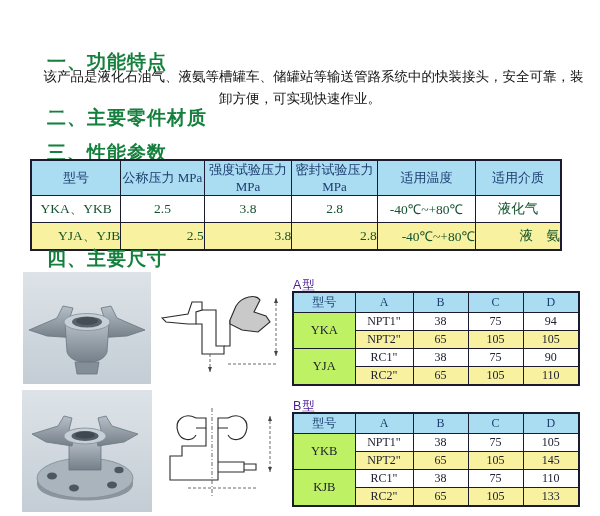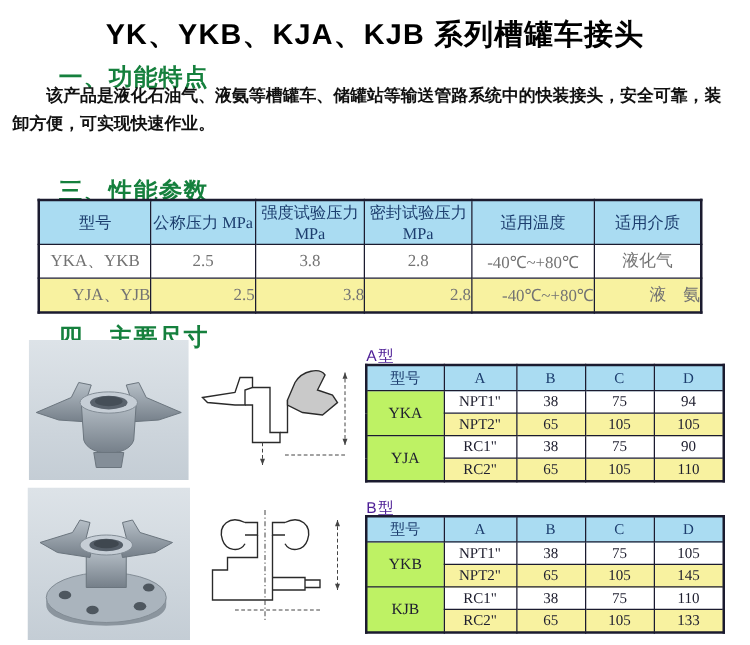--- a/index.html
+++ b/index.html
@@ -11,36 +11,36 @@
     position:absolute;top:12px;left:0;width:600px;text-align:center;
     font-size:23px;font-weight:bold;letter-spacing:1px;color:#000;
   }
   .sec-head{
     position:absolute;left:35px;font-size:19px;font-weight:bold;color:#15803d;
     letter-spacing:1px;
     margin-left:12px;
   }
   .para{
     position:absolute;left:10px;top:66px;width:580px;font-size:13.5px;line-height:1.6;
-    text-indent:2em;color:#111;font-weight:700;
+    text-indent:2em;color:#111;font-weight:400;text-align:center;
   }
   .materials{
     position:absolute;left:38px;top:122px;font-size:13.5px;color:#111;font-weight:500;
   }
   .materials .gap{display:inline-block;width:42px;}
   
   table{border-collapse:collapse;table-layout:fixed;}
   .perf{
     position:absolute;left:30px;top:159px;width:532px;
     font-family:"Liberation Serif",serif;
     border:2px solid #1b1b2f;
   }
   .perf th,.perf td{border:1px solid #1b1b2f;text-align:center;padding:0;}
   .perf th{height:25px;background:#aadcf2;color:#1c3d6e;font-size:13px;font-weight:normal;}
-  .perf td{height:26px;font-size:13.5px;color:#737373;}
+  .perf td{height:26px;font-size:13.5px;color:#14532d;}
   .row-yellow td{background:#f8f2a0;text-align:right;}
   
   .dim-label{
     position:absolute;left:293px;font-size:12.5px;color:#4c1d95;
     font-family:Liberation Sans, sans-serif;letter-spacing:1px;
   }
   .dim{
     position:absolute;left:292px;width:286px;border:2px solid #1b1b2f;
     font-family:"Liberation Serif",serif;
   }
@@ -51,25 +51,25 @@
   .dim td.yellow{background:#f8f2a0;}
   
   .fig{position:absolute;}
   .fig svg{display:block;}
 </style>
 </head>
 <body>
 
 <div id="page">
 
-  <div class="title">YK、YKB、KJA、KJB 系列槽罐车接头</div>
 
   <div class="sec-head" style="top:49px">一、功能特点</div>
   <div class="para">该产品是液化石油气、液氨等槽罐车、储罐站等输送管路系统中的快装接头，安全可靠，装卸方便，可实现快速作业。</div>
 
+  <div class="sec-head" style="top:105px">二、主要零件材质</div>
 
   <div class="sec-head" style="top:140px">三、性能参数</div>
 
   <table class="perf">
     <colgroup>
       <col style="width:86px">
         <col style="width:80px">
         <col style="width:84px">
       <col style="width:82px">
         <col style="width:94px">
@@ -96,21 +96,21 @@
       <td>YJA、YJB</td>
       <td>2.5</td>
       <td>3.8</td>
       <td>2.8</td>
       <td>-40℃~+80℃</td>
       <td>液　氨</td>
     </tr>
   </tbody>
     </table>
 
-  <div class="sec-head" style="top:257px">四、主要尺寸</div>
+  <div class="sec-head" style="top:246px">四、主要尺寸</div>
 
   <div class="fig" style="left:23px;top:272px">
     <svg width="128" height="112" viewBox="0 0 128 112">
       <defs>
         <linearGradient id="pbg" x1="0" y1="0" x2="0" y2="1">
           <stop offset="0" stop-color="#dde3e8"></stop>
             <stop offset="1" stop-color="#c4cdd5"></stop>
         </linearGradient>
         <linearGradient id="met" x1="0" y1="0" x2="0" y2="1">
           <stop offset="0" stop-color="#b6bfc7"></stop>

